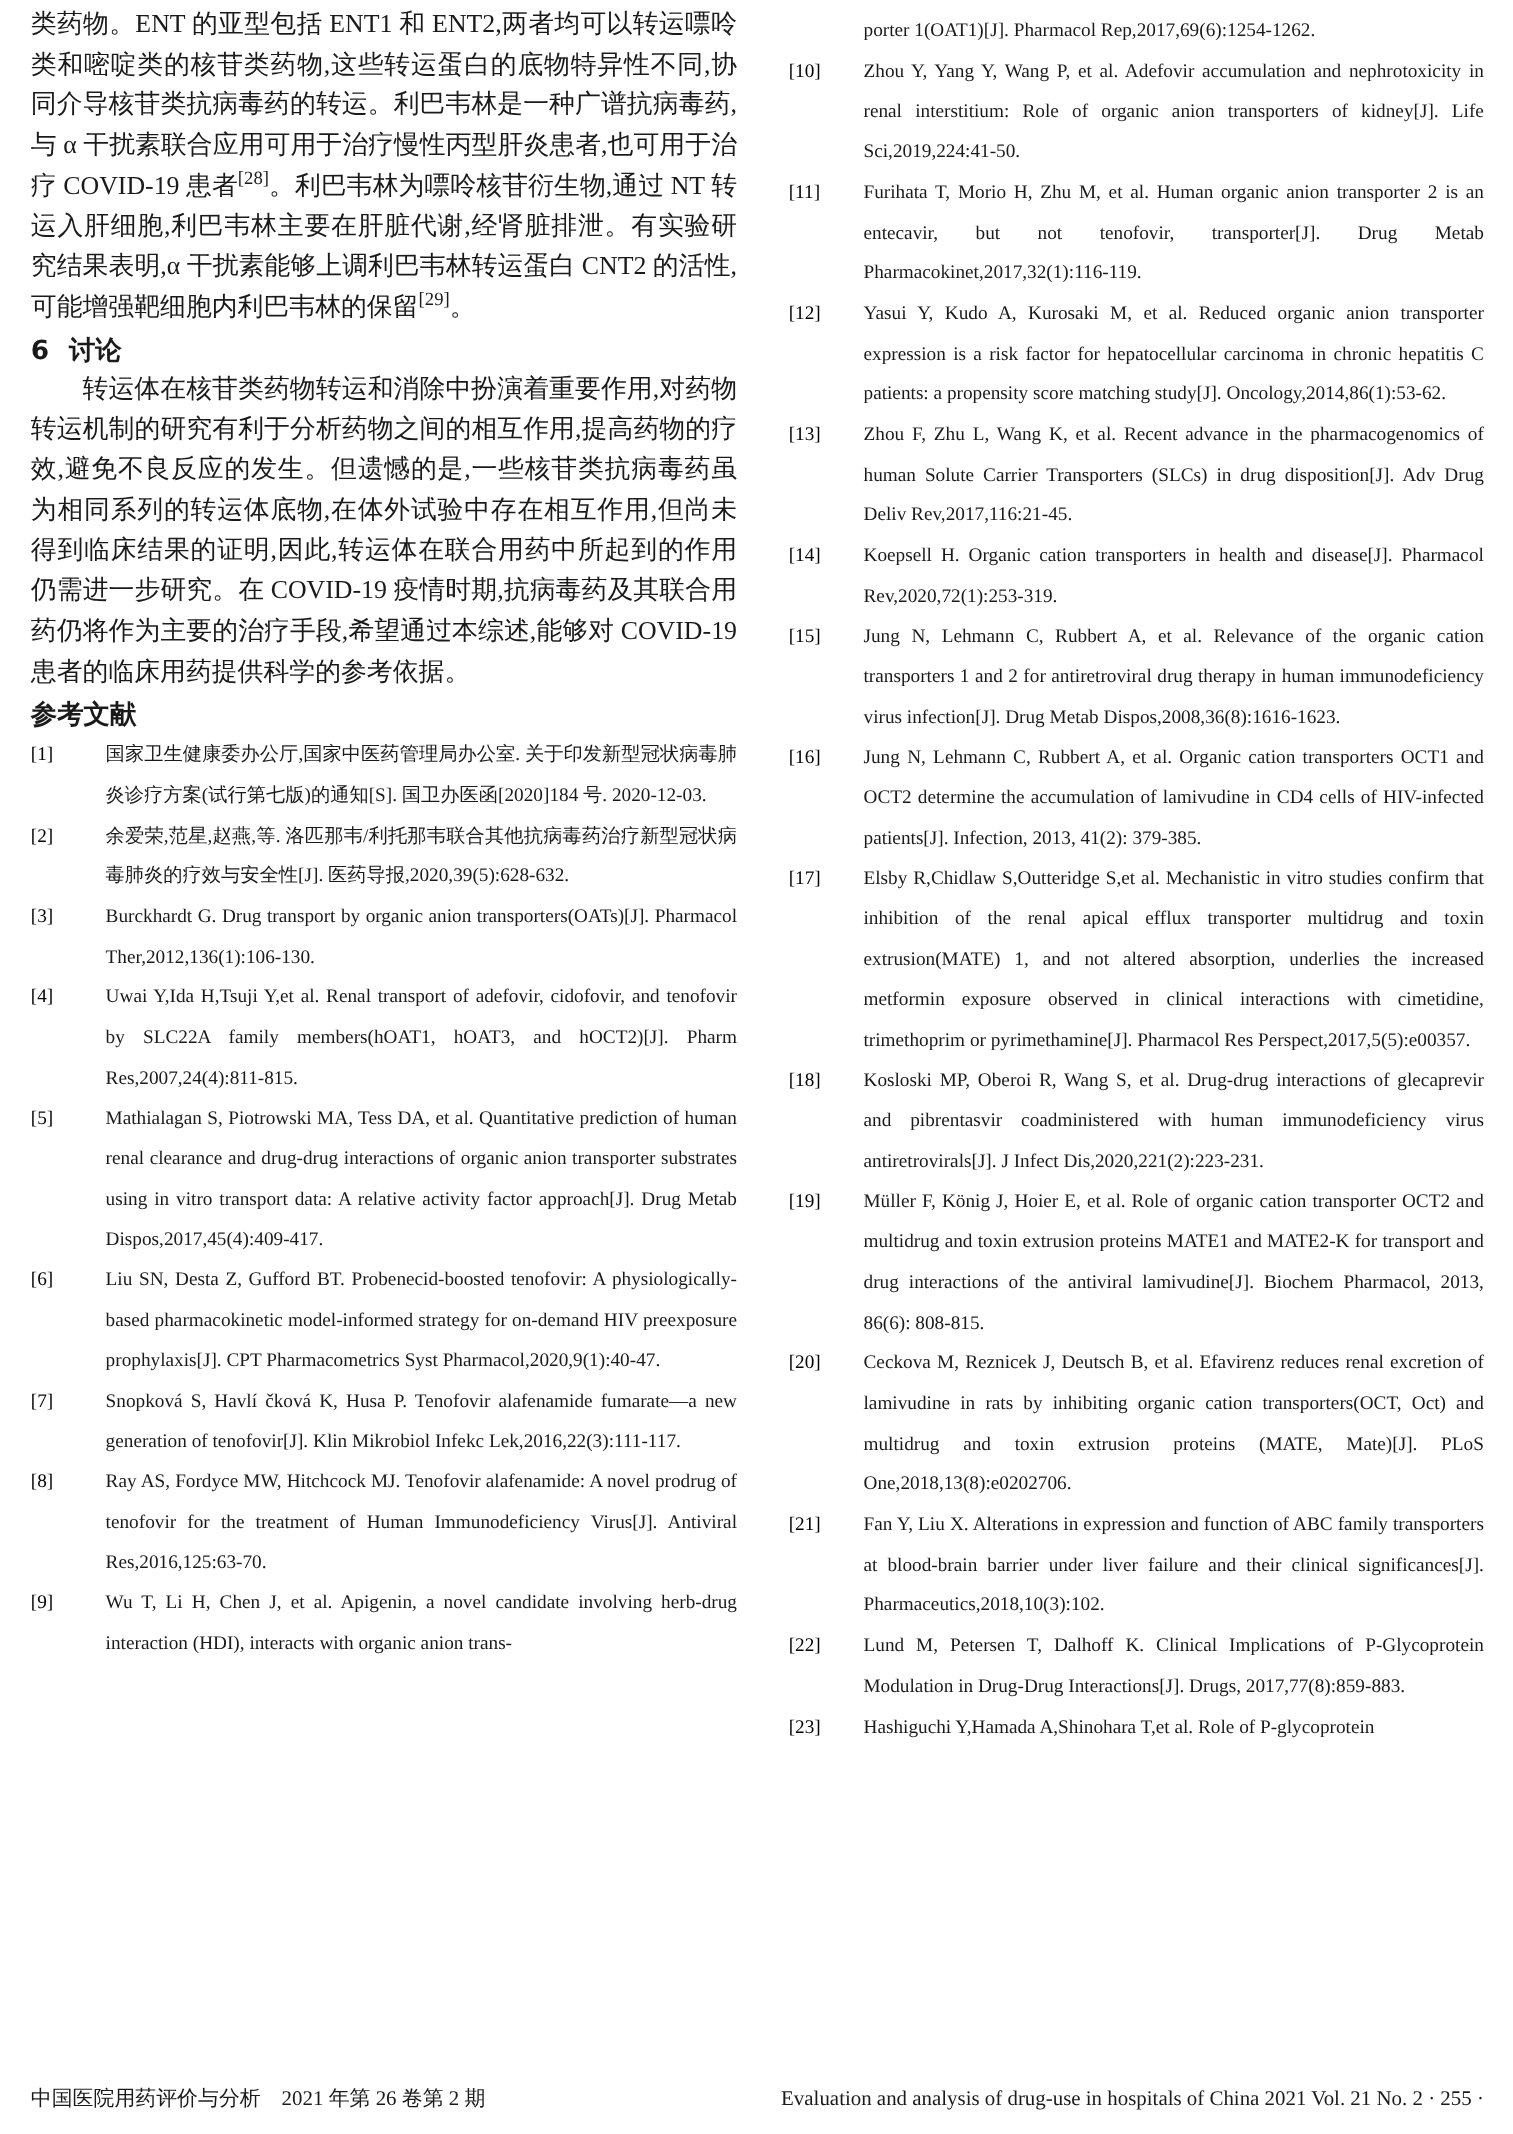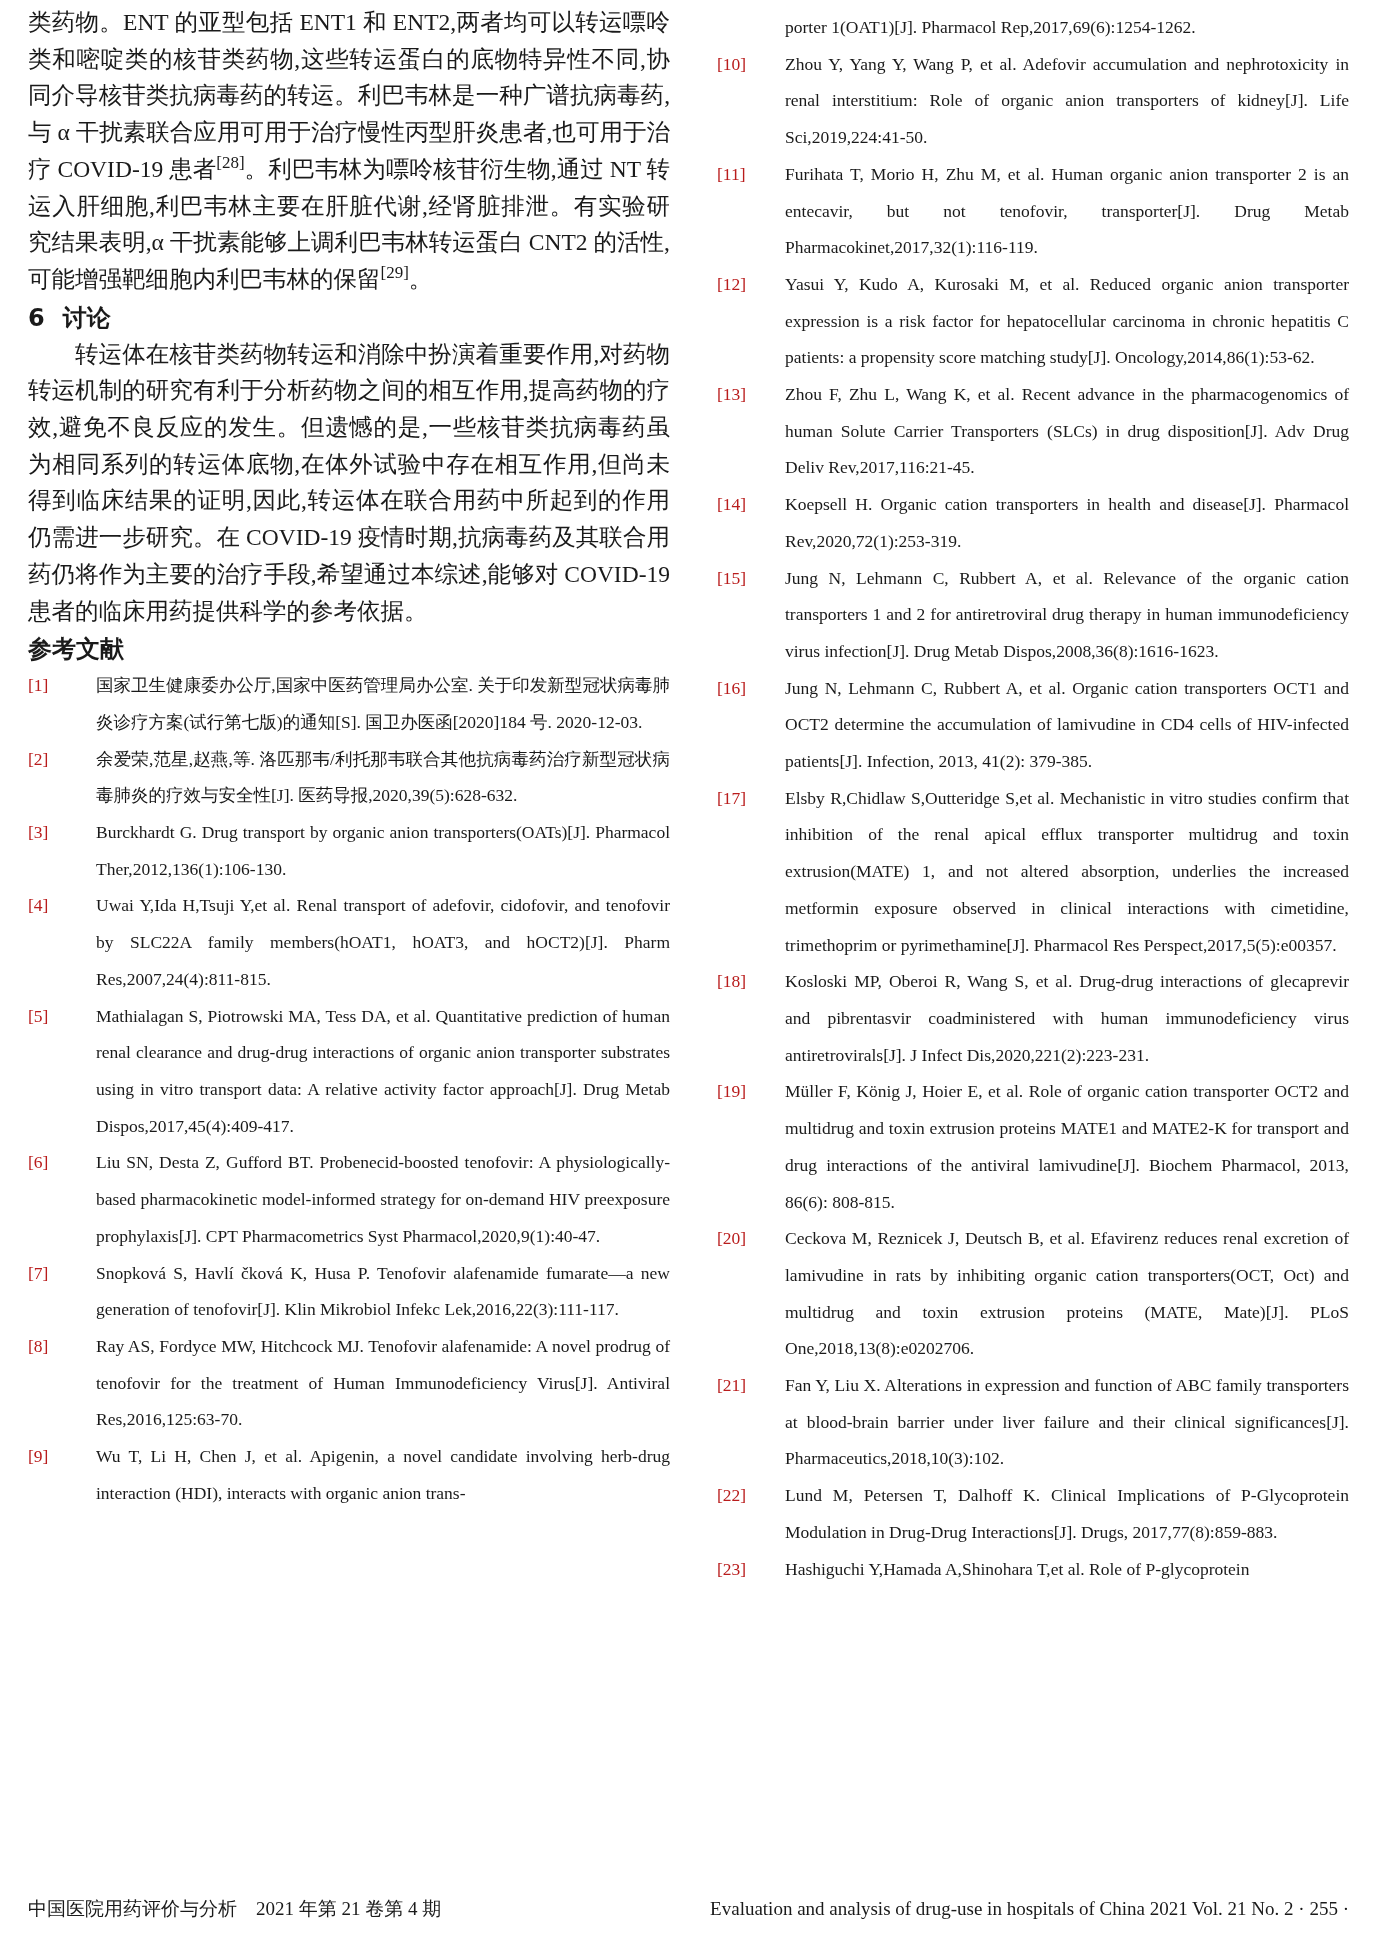--- a/index.html
+++ b/index.html
@@ -7,21 +7,21 @@
          font-family: "Liberation Serif", "DejaVu Serif", serif; color: #1a1a1a; }
   .col { position: absolute; top: 0; }
   .col-left { left: 28px; width: 642px; }
   .col-right { left: 717px; width: 632px; }
   .para { font-size: 23.5px; line-height: 36.7px; text-align: justify; margin: 0; }
   .para.indent { text-indent: 2em; }
   .sup { font-size: 17px; vertical-align: super; line-height: 0; }
   .heading { font-family: "DejaVu Sans", sans-serif; font-weight: bold; font-size: 24px; line-height: 36px; margin: 0; }
   .heading .num { margin-right: 18px; }
   .ref { display: flex; font-size: 17.5px; line-height: 36.7px; margin: 0; }
-  .ref .ref-num { flex: 0 0 68px; color: #b91c1c; }
+  .ref .ref-num { flex: 0 0 68px; color: #000000; }
   .ref .ref-text { flex: 1; text-align: justify; }
   .ref-cont { font-size: 17.5px; line-height: 36.7px; padding-left: 68px; margin: 0; text-align: justify; }
   .footer { position: absolute; top: 1896px; font-size: 19px; line-height: 26px; }
   .footer-left { left: 28px; }
   .footer-right { right: 26px; }
 </style>
 </head>
 <body>
 
 <div class="col col-left">
@@ -127,14 +127,14 @@
         <span class="ref-num">[22]</span>
         <span class="ref-text">Lund M, Petersen T, Dalhoff K. Clinical Implications of P-Glycoprotein Modulation in Drug-Drug Interactions[J]. Drugs, 2017,77(8):859-883.</span>
       </div>
       <div class="ref">
         <span class="ref-num">[23]</span>
         <span class="ref-text">Hashiguchi Y,Hamada A,Shinohara T,et al. Role of P-glycoprotein</span>
       </div>
     </div>
 </div>
 
-<div class="footer footer-left">中国医院用药评价与分析　2021 年第 21 卷第 4 期</div>
+<div class="footer footer-left">中国医院用药评价与分析　2021 年第 26 卷第 2 期</div>
 <div class="footer footer-right">Evaluation and analysis of drug-use in hospitals of China 2021 Vol. 21 No. 2 · 255 ·</div>
 
 </body></html>

